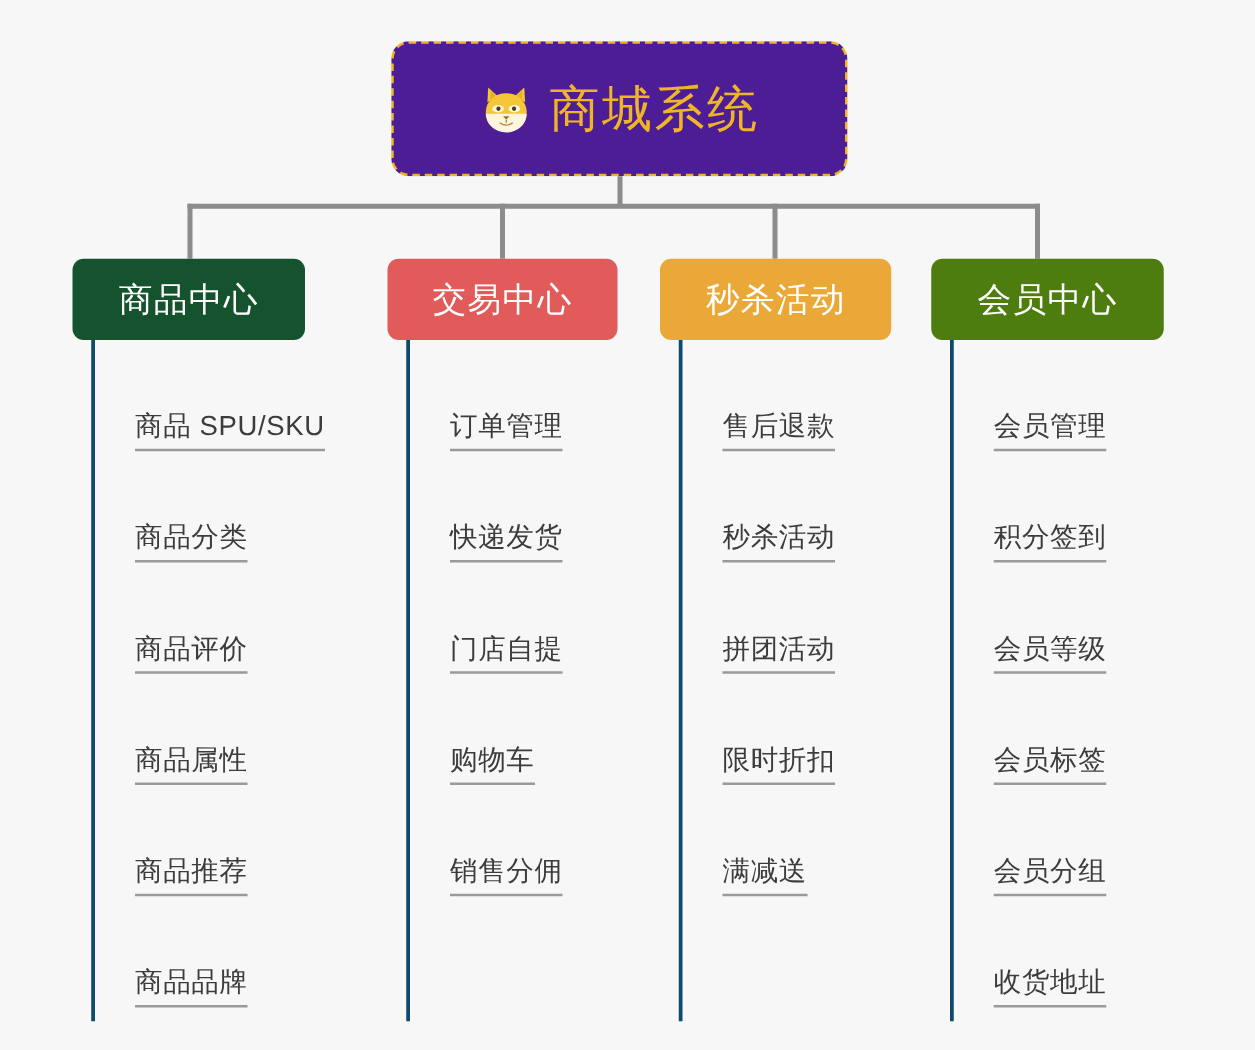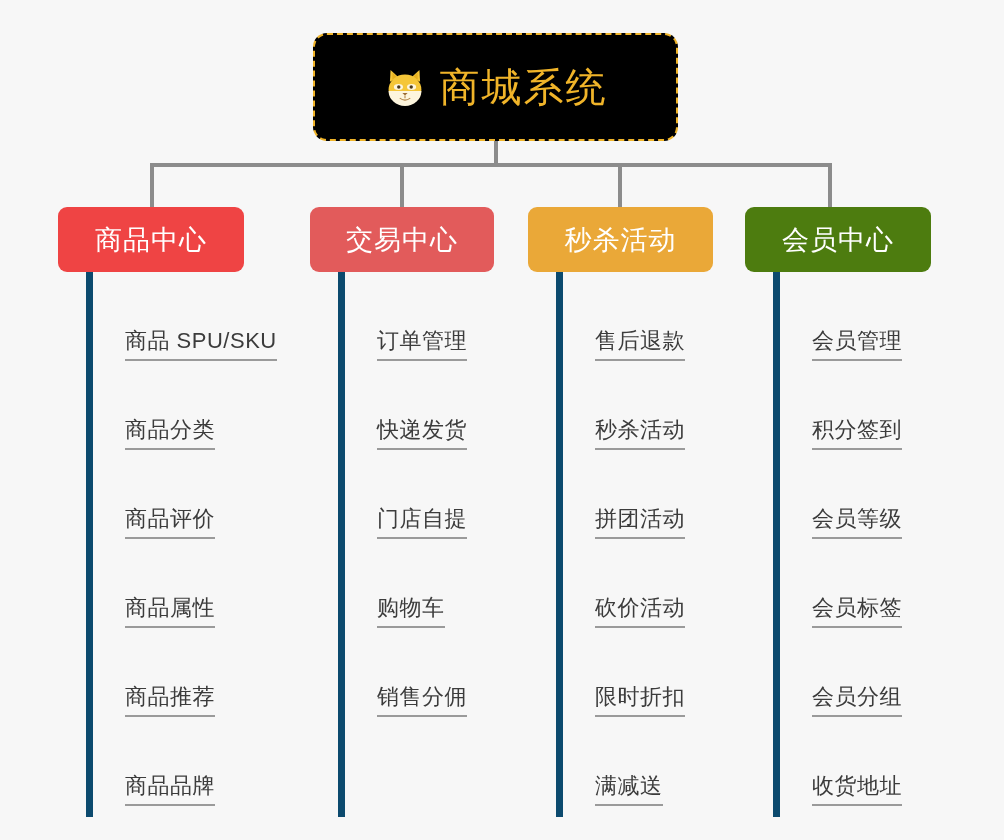--- a/index.html
+++ b/index.html
@@ -23,21 +23,21 @@
   }
 
   
   .root-card {
     position: absolute;
     left: 313px;
     top: 33px;
     width: 365px;
     height: 108px;
     box-sizing: border-box;
-    background: #000000;
+    background: #4c1d95;
     border: 2px dashed #f0b429;
     border-radius: 14px;
     display: flex;
     align-items: center;
     justify-content: center;
     gap: 14px;
   }
   .root-emoji {
     font-size: 40px;
     line-height: 1;
@@ -99,23 +99,23 @@
     justify-content: center;
     color: #ffffff;
     font-size: 27px;
     letter-spacing: 1px;
     white-space: nowrap;
   }
 
   
   .children {
     position: relative;
-    margin-left: 28px;
+    margin-left: 15px;
     padding-top: 0;
-    border-left: 7px solid #0c4a6e;
+    border-left: 3px solid #0c4a6e;
     min-height: 545px;
   }
   .leaf {
     position: relative;
     height: 89px;
     box-sizing: border-box;
     display: flex;
     align-items: flex-end;
     padding-left: 32px;
   }
@@ -157,21 +157,21 @@
   </div>
 
   <div class="conn conn-v-root" style="background: rgb(140, 140, 140);"></div>
   <div class="conn conn-h-main" style="background: rgb(140, 140, 140);"></div>
   <div class="conn conn-drop drop-1" style="background: rgb(140, 140, 140);"></div>
   <div class="conn conn-drop drop-2" style="background: rgb(140, 140, 140);"></div>
   <div class="conn conn-drop drop-3" style="background: rgb(140, 140, 140);"></div>
   <div class="conn conn-drop drop-4" style="background: rgb(140, 140, 140);"></div>
 
   <div class="branch branch-1">
-    <div class="branch-header" style="background: #ef4444;">
+    <div class="branch-header" style="background: #14532d;">
       <span>商品中心</span>
     </div>
     <div class="children">
       <div class="leaf">
           <span class="leaf-label">商品 SPU/SKU</span>
         </div>
       <div class="leaf">
           <span class="leaf-label">商品分类</span>
         </div>
       <div class="leaf">
@@ -220,23 +220,20 @@
       <div class="leaf">
           <span class="leaf-label">售后退款</span>
         </div>
       <div class="leaf">
           <span class="leaf-label">秒杀活动</span>
         </div>
       <div class="leaf">
           <span class="leaf-label">拼团活动</span>
         </div>
       <div class="leaf">
-          <span class="leaf-label">砍价活动</span>
-        </div>
-      <div class="leaf">
           <span class="leaf-label">限时折扣</span>
         </div>
       <div class="leaf">
           <span class="leaf-label">满减送</span>
         </div>
     </div>
   </div>
 
   <div class="branch branch-4">
     <div class="branch-header" style="background: #4d7c0f;">

